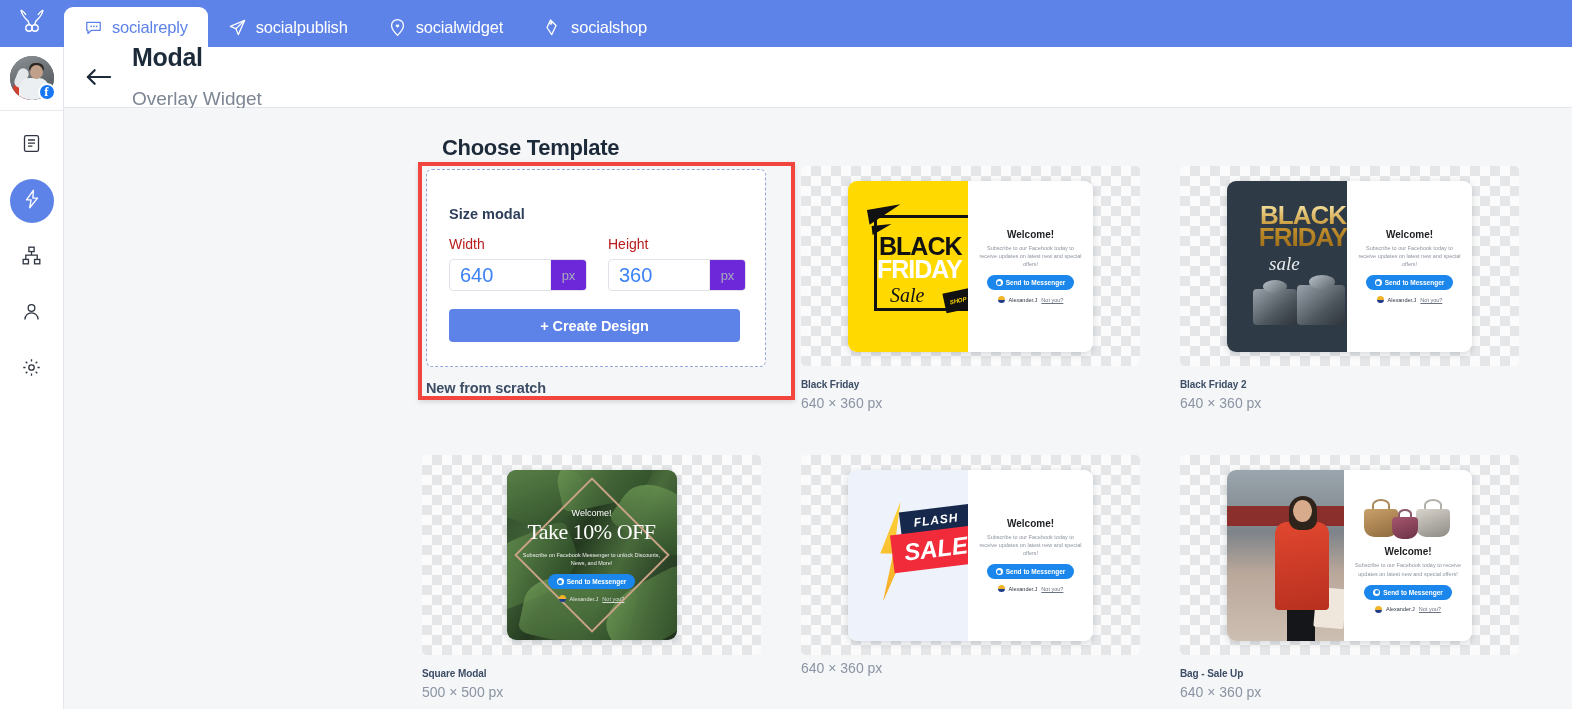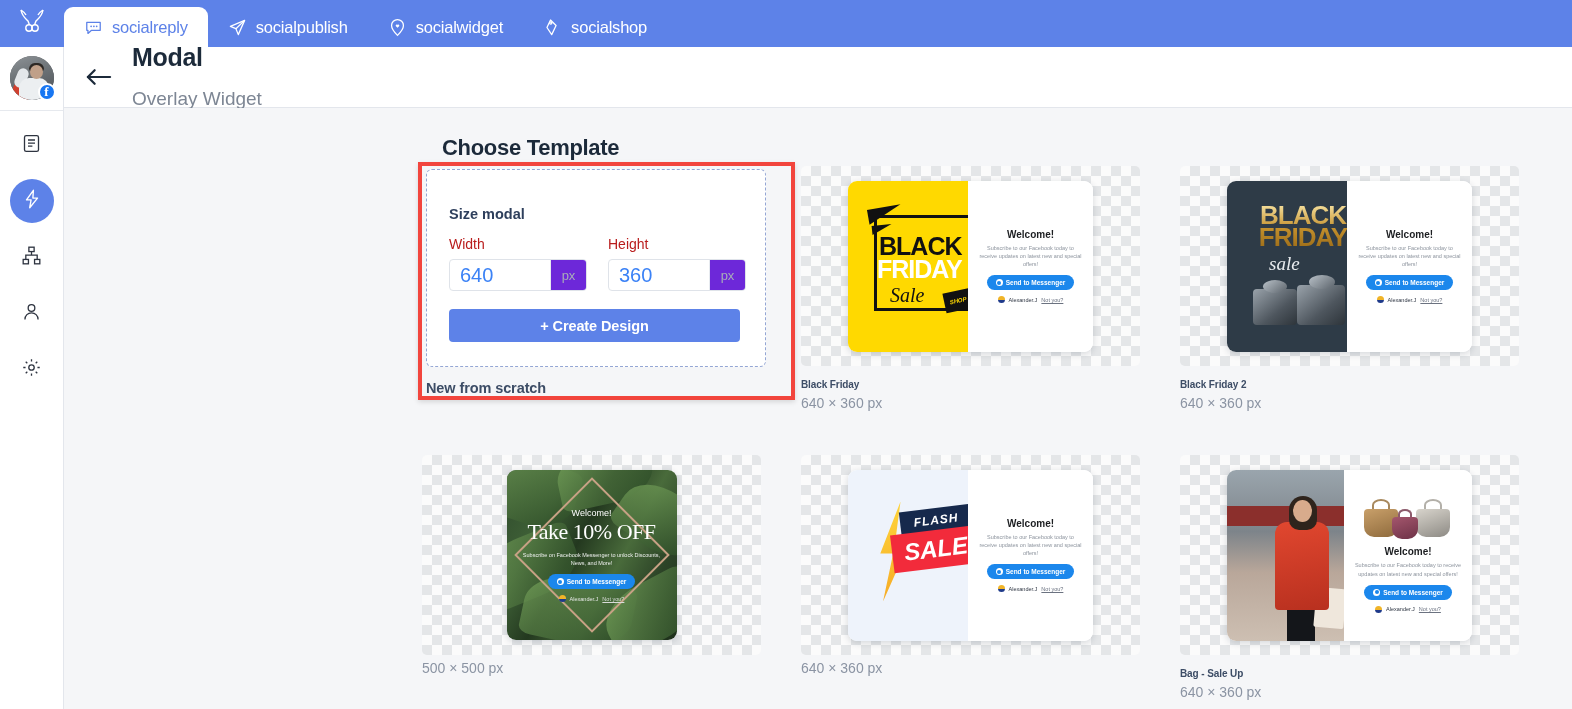--- a/index.html
+++ b/index.html
@@ -678,20 +678,21 @@
                   </div>
                   <div class="pv-user" style="color:#e6e8e6;">
                     <span class="pv-av"></span>
                     <span>Alexander.J</span>
                     <span class="pv-notyou" style="color:#d8dbd8;">Not you?</span>
                   </div>
                 </div>
               </div>
             </div>
           </div>
+          <div class="tmpl-name">Square Modal</div>
           <div class="tmpl-dim">500 × 500 px</div>
         </div>
       </div>
 
       <div class="cell">
         <div class="tmpl">
           <div class="thumb">
             <div class="preview pv-wide">
               <div class="pv-img fs">
                 <div class="fs-bolt-shape"></div>

